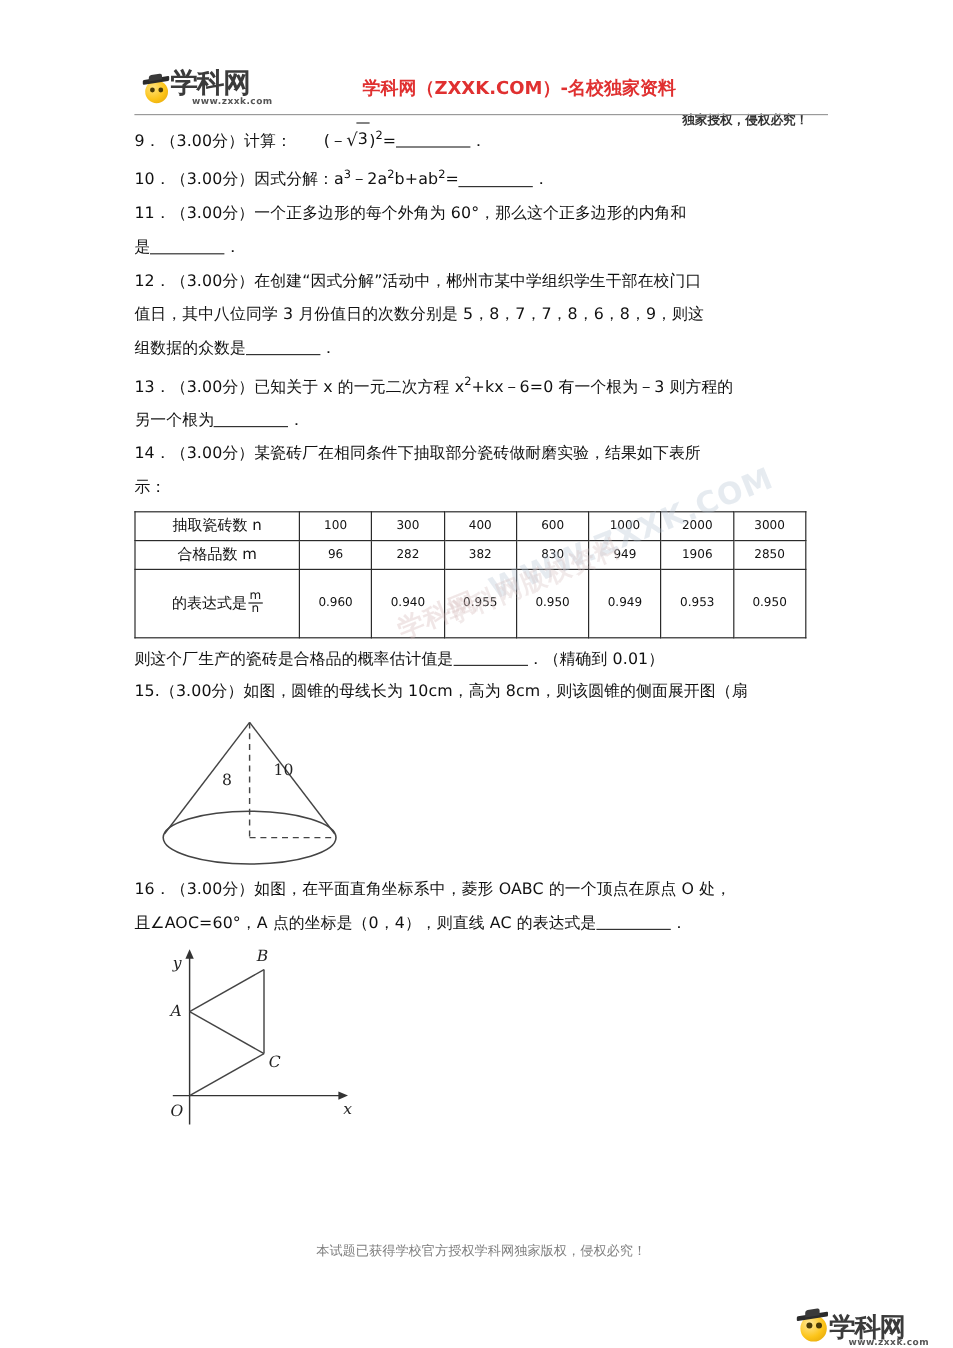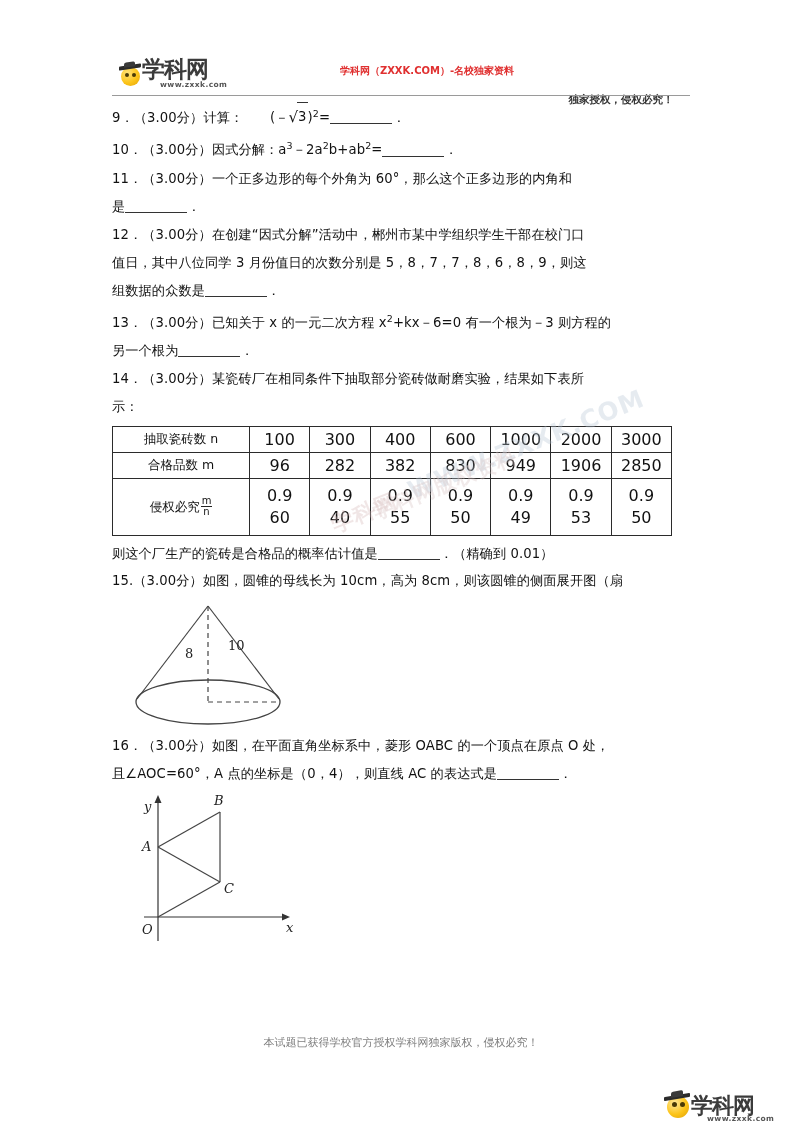--- a/index.html
+++ b/index.html
@@ -128,21 +128,21 @@
     color: #555555;
     letter-spacing: 0.4px;
     white-space: nowrap;
   }
   .header-red {
     position: absolute;
     left: 190px;
     top: 12px;
     width: 250px;
     text-align: center;
-    font-size: 10px;
+    font-size: 15px;
     font-weight: bold;
     color: #e03030;
     white-space: nowrap;
   }
   .header-right {
     position: absolute;
     left: 440px;
     top: 13px;
     width: 138px;
     text-align: center;
@@ -203,21 +203,21 @@
     margin: 6px 0 4px 0;
     width: 560px;
   }
   table.data {
     border-collapse: collapse;
     width: 560px;
     table-layout: fixed;
   }
   table.data td {
     border: 1px solid #2b2b2b;
-    font-size: 16px;
+    font-size: 10px;
     text-align: center;
     vertical-align: middle;
     padding: 3px 1px;
     color: #111;
   }
   table.data td.rowhead {
     width: 128px;
     font-size: 12.5px;
     padding: 3px 4px;
     white-space: nowrap;
@@ -422,21 +422,21 @@
           <td class="rowhead">合格品数 m</td>
           <td>96</td>
           <td>282</td>
           <td>382</td>
           <td>830</td>
           <td>949</td>
           <td>1906</td>
           <td>2850</td>
         </tr>
         <tr>
-          <td class="rowhead tallrow"><span>侵权必究</span><span class="frac"><span class="fnum">m</span><span class="fden">n</span></span></td>
+          <td class="rowhead tallrow"><span>的表达式是</span><span class="frac"><span class="fnum">m</span><span class="fden">n</span></span></td>
           <td class="tallrow"><span class="wrapval">0.960</span></td>
           <td class="tallrow"><span class="wrapval">0.940</span></td>
           <td class="tallrow"><span class="wrapval">0.955</span></td>
           <td class="tallrow"><span class="wrapval">0.950</span></td>
           <td class="tallrow"><span class="wrapval">0.949</span></td>
           <td class="tallrow"><span class="wrapval">0.953</span></td>
           <td class="tallrow"><span class="wrapval">0.950</span></td>
         </tr>
       </tbody>
         </table>

